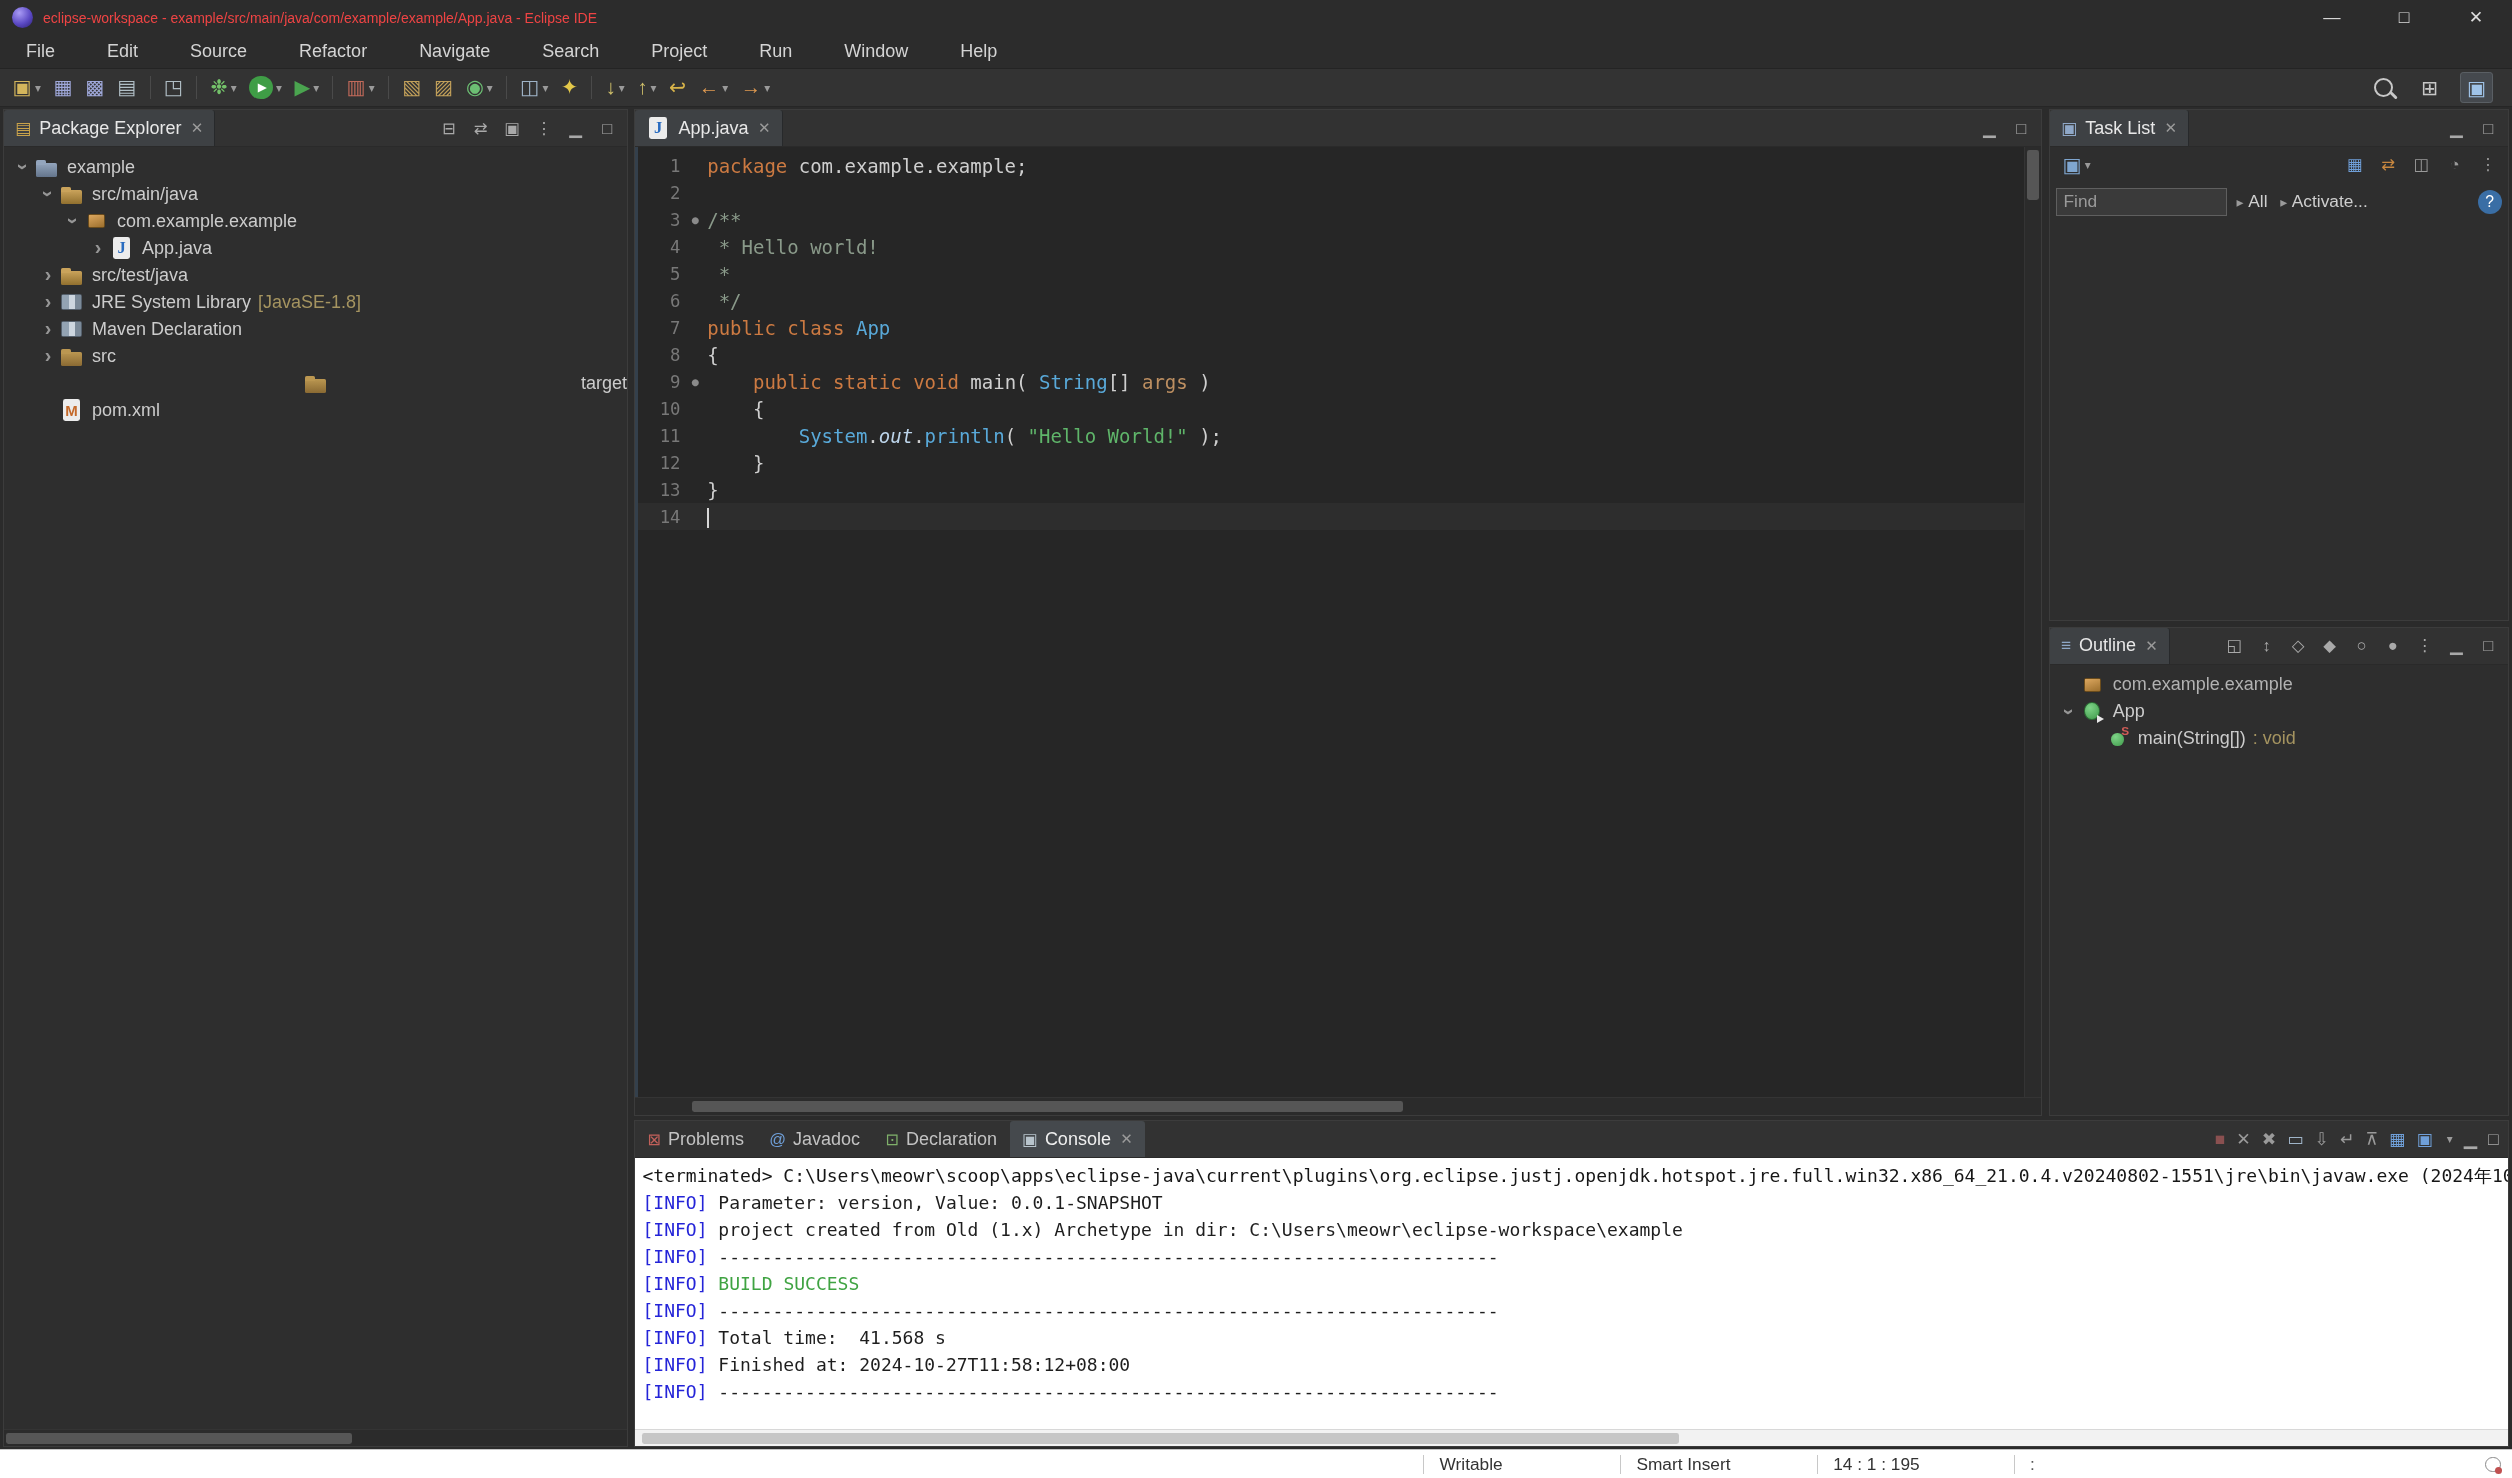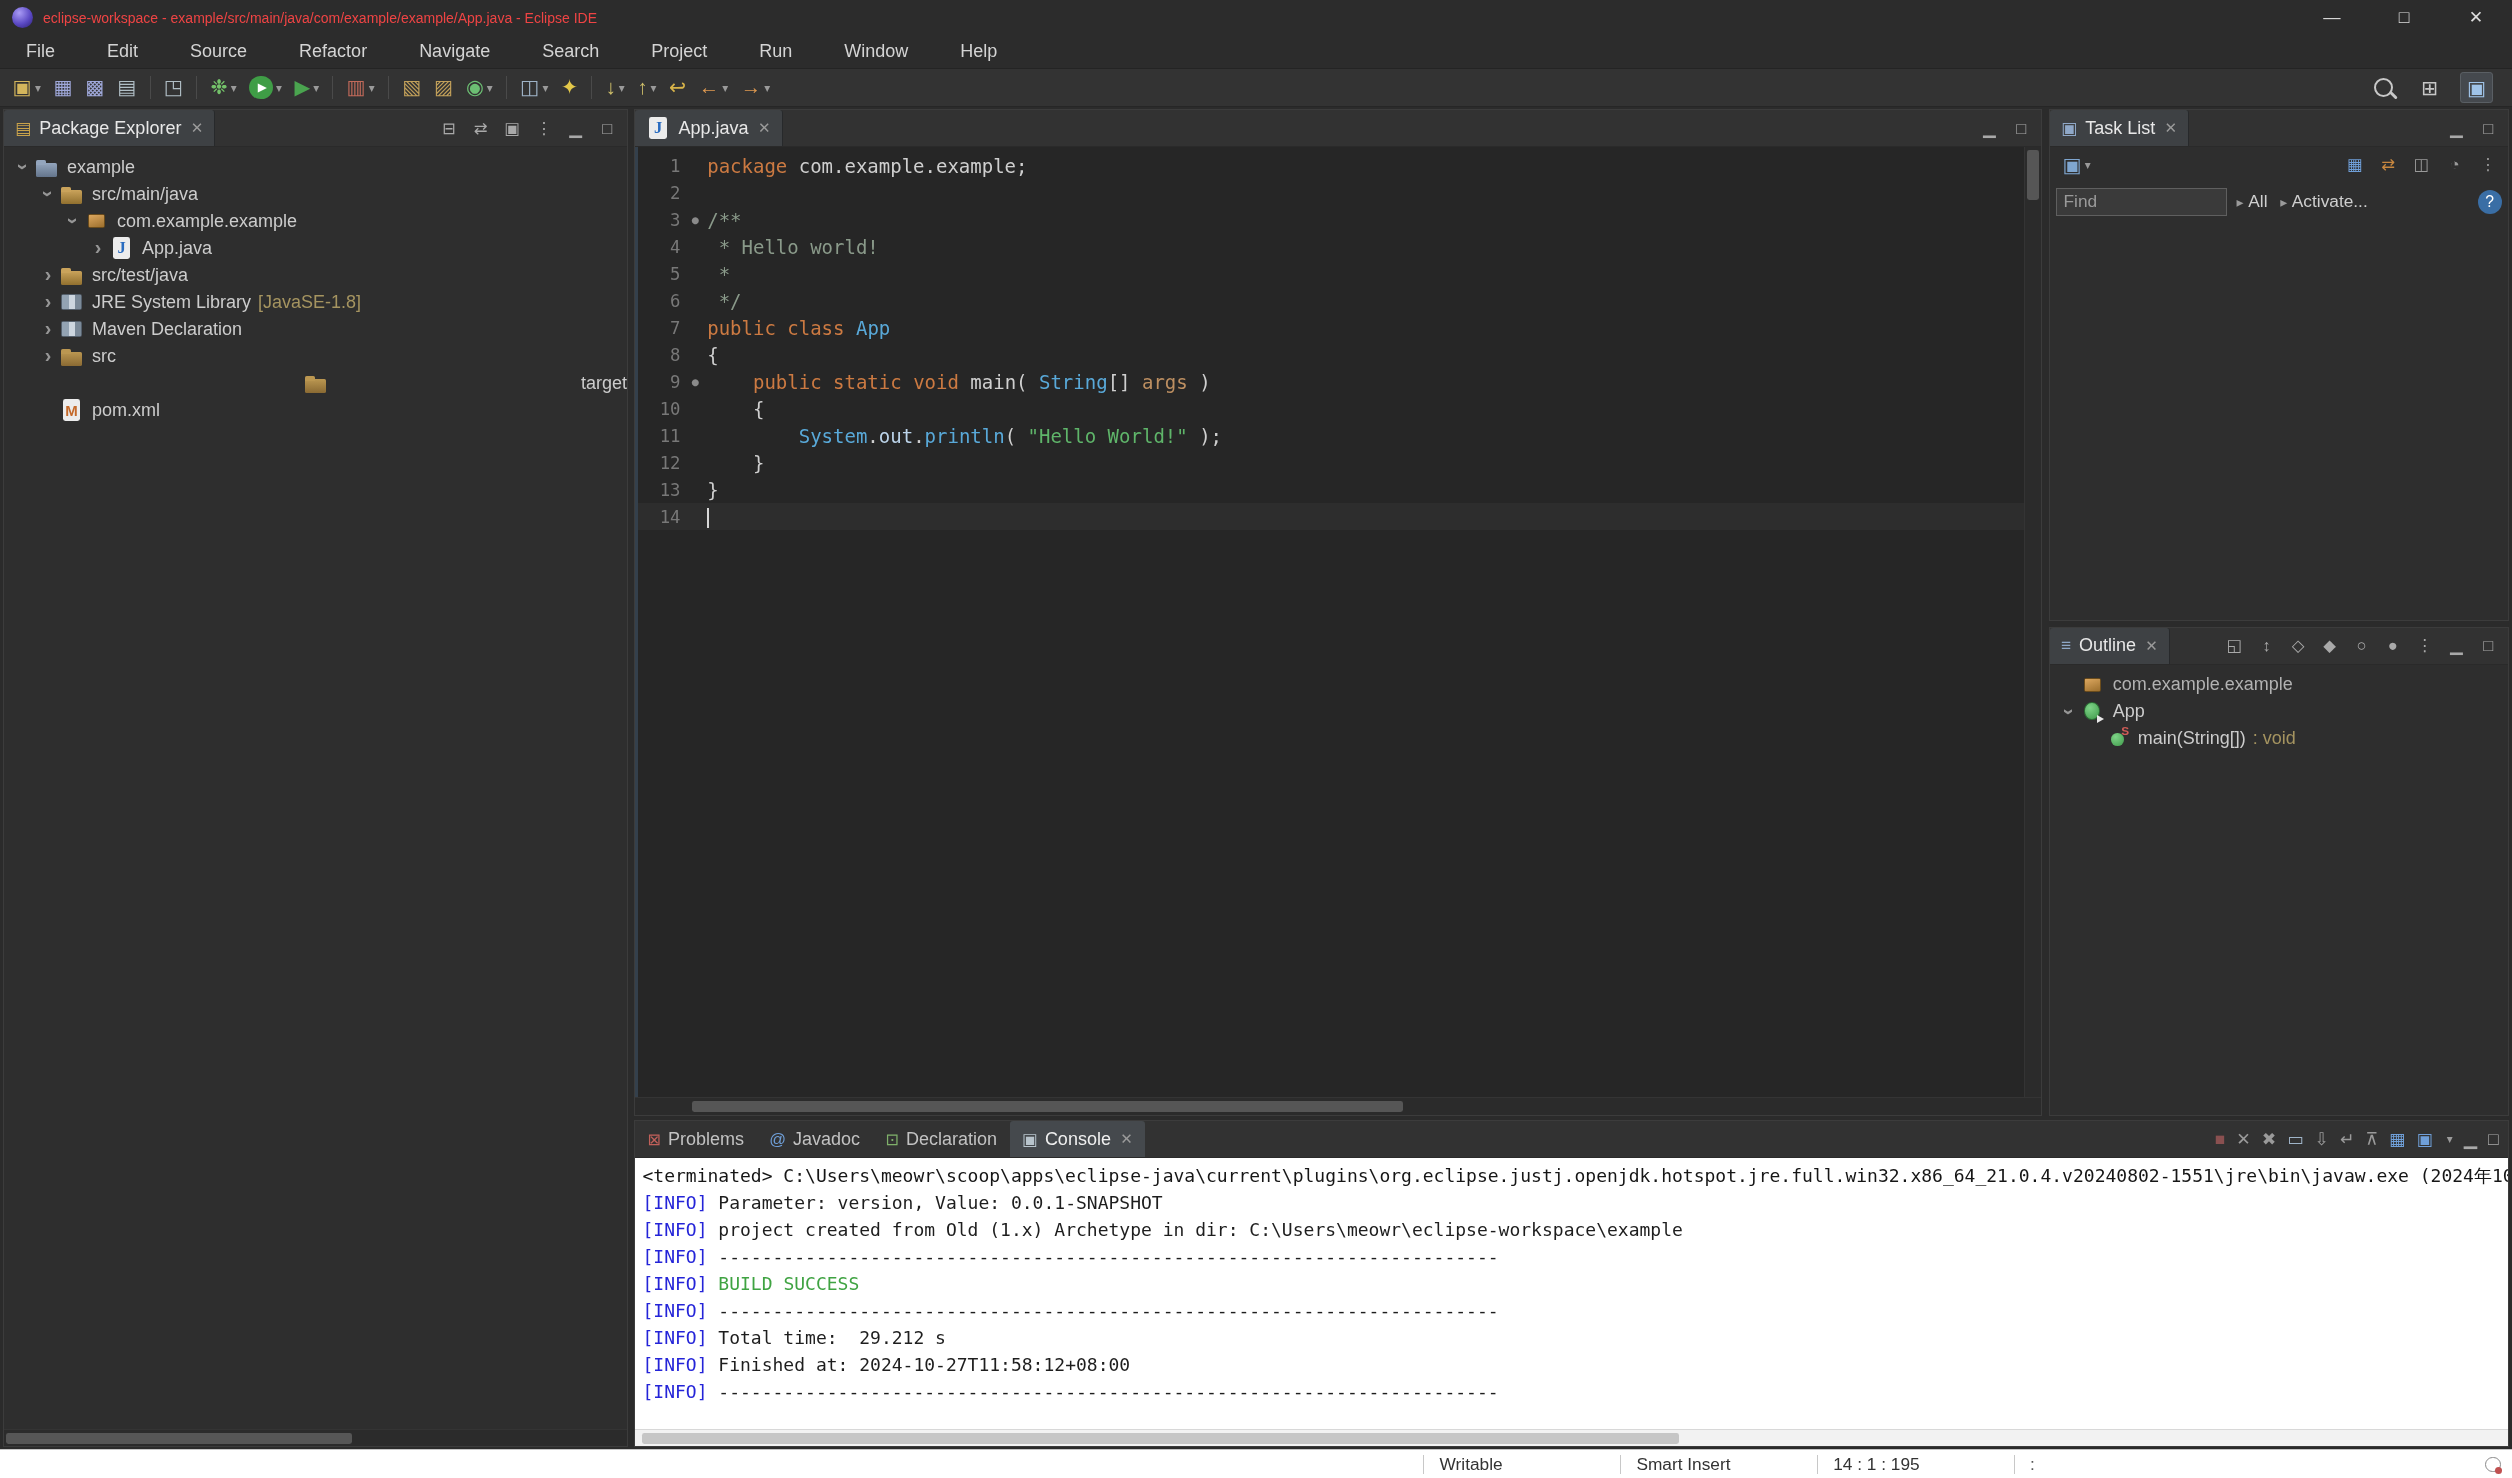--- a/index.html
+++ b/index.html
@@ -100,21 +100,21 @@
     font-family:"DejaVu Sans Mono",monospace;font-size:19px;}
   .code-row.current{background:rgba(255,255,255,0.035);}
   .ln{width:46px;text-align:right;color:#787878;flex:none;font-size:17.3px;padding-right:3.1px;}
   .fold{width:23.6px;flex:none;text-align:center;color:#8a8a8a;font-size:11.8px;}
   .code{flex:1;color:var(--c-plain,#cfcfcf);}
   .tk-pl{color:var(--c-plain,#cfcfcf);}
   .tk-kw{color:var(--c-keyword,#cc7a42);}
   .tk-ty,.tk-mt{color:var(--c-type,#59a9d9);}
   .tk-st{color:var(--c-string,#5fb56a);}
   .tk-cm{color:var(--c-comment,#8a9a8a);}
-  .tk-fd{color:var(--c-field,#bcd4ea);margin-top:16px;}
+  .tk-fd{color:var(--c-field,#bcd4ea);font-style:italic;margin-top:16px;}
   .tk-pr{color:var(--c-parameter,#bd8f61);}
   .caret{display:inline-block;width:1.6px;height:20.4px;background:#d8d8d8;vertical-align:middle;}
 
   .vsb{width:17.3px;background:#2b2b2b;border-left:0.8px solid #343434;flex:none;position:relative;}
   .vsb .thumb{position:absolute;top:2.4px;left:2.4px;right:2.4px;height:50px;background:#565656;border-radius:2.4px;}
   .hsb{height:17.3px;position:relative;flex:none;}
   .hsb.dark{background:#2b2b2b;border-top:0.8px solid #343434;}
   .hsb .thumb{position:absolute;top:2.4px;bottom:2.4px;background:#565656;border-radius:2.4px;}
   .hsb.light{background:#f2f2f2;border-top:0.8px solid #d8d8d8;}
   .hsb.light .thumb{background:#c6c6c6;}
@@ -521,21 +521,21 @@
             </div>
         </div>
         <div class="con-body">
           <div class="con-head">&lt;terminated&gt; C:\Users\meowr\scoop\apps\eclipse-java\current\plugins\org.eclipse.justj.openjdk.hotspot.jre.full.win32.x86_64_21.0.4.v20240802-1551\jre\bin\javaw.exe (2024年10月27日 上午11:57:29) [pid: 4354</div>
           <div>
               <div class="con-line"><span class="con-info">[INFO]</span><span class="con-text"> Parameter: version, Value: 0.0.1-SNAPSHOT</span></div>
               <div class="con-line"><span class="con-info">[INFO]</span><span class="con-text"> project created from Old (1.x) Archetype in dir: C:\Users\meowr\eclipse-workspace\example</span></div>
               <div class="con-line"><span class="con-info">[INFO]</span><span class="con-text"> ------------------------------------------------------------------------</span></div>
               <div class="con-line"><span class="con-info">[INFO]</span><span class="con-text"> </span><span class="con-success">BUILD SUCCESS</span></div>
               <div class="con-line"><span class="con-info">[INFO]</span><span class="con-text"> ------------------------------------------------------------------------</span></div>
-              <div class="con-line"><span class="con-info">[INFO]</span><span class="con-text"> Total time:  29.212 s</span></div>
+              <div class="con-line"><span class="con-info">[INFO]</span><span class="con-text"> Total time:  41.568 s</span></div>
               <div class="con-line"><span class="con-info">[INFO]</span><span class="con-text"> Finished at: 2024-10-27T11:58:12+08:00</span></div>
               <div class="con-line"><span class="con-info">[INFO]</span><span class="con-text"> ------------------------------------------------------------------------</span></div>
             </div>
         </div>
         <div class="hsb light">
           <span class="thumb" style="left:7.9px;width:1037px;"></span>
         </div>
       </div>
     </div>
   </div>

